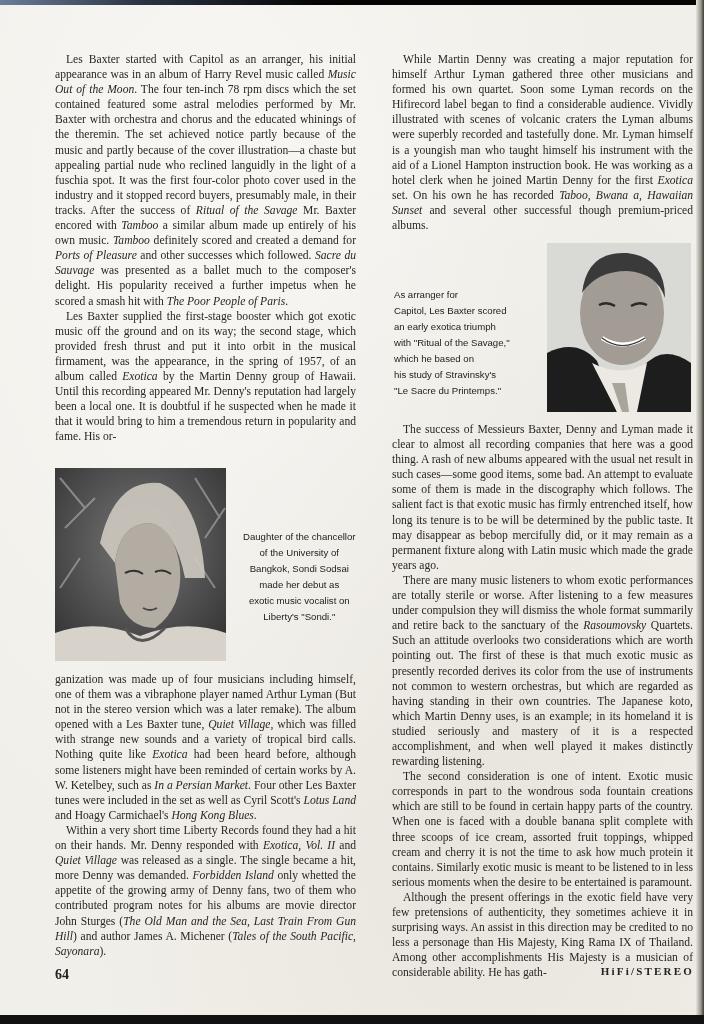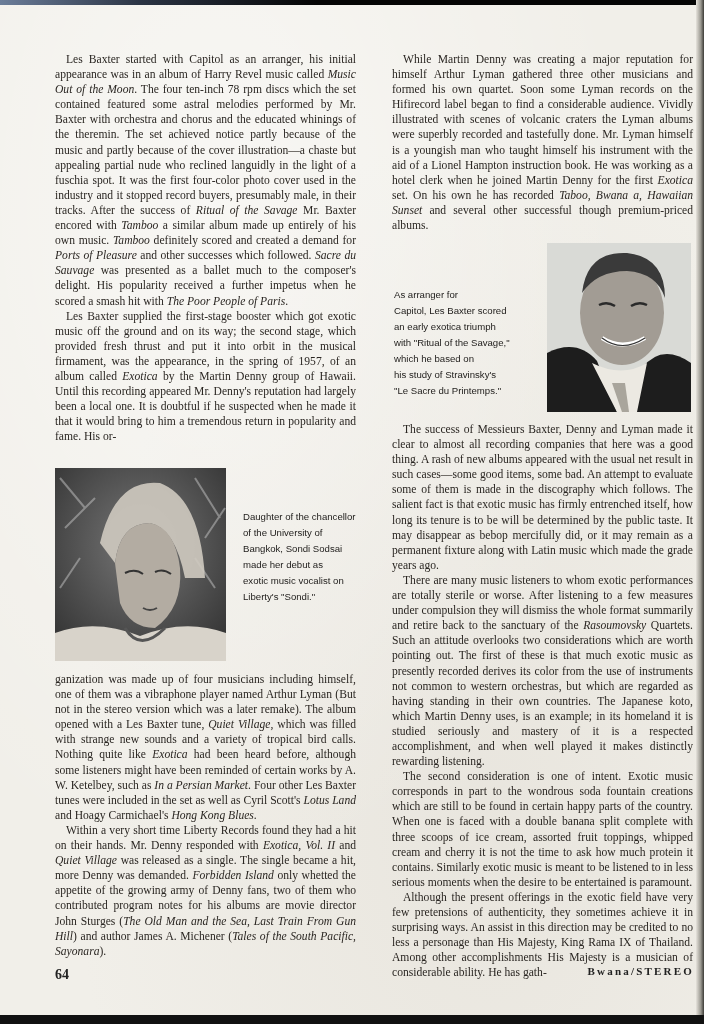--- a/index.html
+++ b/index.html
@@ -44,21 +44,21 @@
         <path d="M5 10 L30 40 M10 60 L40 30 M140 10 L165 50 M150 70 L170 40 M5 120 L25 90 M160 120 L140 90"></path>
       </g>
       <path d="M45 75 Q60 10 105 15 Q145 30 150 110 L130 110 Q120 60 95 55 Q65 55 60 95 Z" fill="#cfcac0" opacity="0.9"></path>
       <path d="M60 95 Q65 55 95 55 Q120 60 125 100 Q128 140 100 160 Q75 160 65 135 Z" fill="#b3aca2"></path>
       <path d="M70 105 Q80 100 88 106 M100 104 Q108 100 116 106" stroke="#333" stroke-width="2" fill="none"></path>
       <path d="M88 140 Q95 144 102 140" stroke="#444" stroke-width="2" fill="none"></path>
       <path d="M0 193 L0 165 Q40 150 85 168 Q130 150 171 165 L171 193 Z" fill="#d8d3ca"></path>
       <path d="M70 160 Q85 185 110 160" stroke="#555" stroke-width="3" fill="none"></path>
     </svg>
   </div>
-  <div class="caption" style="left:243px;top:504px;">Daughter of the chancellor
+  <div class="caption" style="left:243px;top:524px;text-align:center;">Daughter of the chancellor
 of the University of
 Bangkok, Sondi Sodsai
 made her debut as
 exotic music vocalist on
 Liberty's "Sondi."</div>
 
   <div class="col left" style="top:667px;">
       <p class="noindent">ganization was made up of four musicians including himself, one of them was a vibraphone player named Arthur Lyman (But not in the stereo version which was a later remake). The album opened with a Les Baxter tune, <i>Quiet Village</i>, which was filled with strange new sounds and a variety of tropical bird calls. Nothing quite like <i>Exotica</i> had been heard before, although some listeners might have been reminded of certain works by A. W. Ketelbey, such as <i>In a Persian Market</i>. Four other Les Baxter tunes were included in the set as well as Cyril Scott's <i>Lotus Land</i> and Hoagy Carmichael's <i>Hong Kong Blues</i>.</p>
       <p>Within a very short time Liberty Records found they had a hit on their hands. Mr. Denny responded with <i>Exotica, Vol. II</i> and <i>Quiet Village</i> was released as a single. The single became a hit, more Denny was demanded. <i>Forbidden Island</i> only whetted the appetite of the growing army of Denny fans, two of them who contributed program notes for his albums are movie director John Sturges (<i>The Old Man and the Sea, Last Train From Gun Hill</i>) and author James A. Michener (<i>Tales of the South Pacific, Sayonara</i>).</p>
     </div>
@@ -90,16 +90,16 @@
   </div>
 
   <div class="col right" style="top:417px;">
       <p>The success of Messieurs Baxter, Denny and Lyman made it clear to almost all recording companies that here was a good thing. A rash of new albums appeared with the usual net result in such cases—some good items, some bad. An attempt to evaluate some of them is made in the discography which follows. The salient fact is that exotic music has firmly entrenched itself, how long its tenure is to be will be determined by the public taste. It may disappear as bebop mercifully did, or it may remain as a permanent fixture along with Latin music which made the grade years ago.</p>
       <p>There are many music listeners to whom exotic performances are totally sterile or worse. After listening to a few measures under compulsion they will dismiss the whole format summarily and retire back to the sanctuary of the <i>Rasoumovsky</i> Quartets. Such an attitude overlooks two considerations which are worth pointing out. The first of these is that much exotic music as presently recorded derives its color from the use of instruments not common to western orchestras, but which are regarded as having standing in their own countries. The Japanese koto, which Martin Denny uses, is an example; in its homeland it is studied seriously and mastery of it is a respected accomplishment, and when well played it makes distinctly rewarding listening.</p>
       <p>The second consideration is one of intent. Exotic music corresponds in part to the wondrous soda fountain creations which are still to be found in certain happy parts of the country. When one is faced with a double banana split complete with three scoops of ice cream, assorted fruit toppings, whipped cream and cherry it is not the time to ask how much protein it contains. Similarly exotic music is meant to be listened to in less serious moments when the desire to be entertained is paramount.</p>
       <p>Although the present offerings in the exotic field have very few pretensions of authenticity, they sometimes achieve it in surprising ways. An assist in this direction may be credited to no less a personage than His Majesty, King Rama IX of Thailand. Among other accomplishments His Majesty is a musician of considerable ability. He has gath-</p>
     </div>
 
   <div class="folio" style="left:55px;top:962px;font-size:14px;">64</div>
-  <div class="folio" style="right:6px;top:960px;font-size:11px;letter-spacing:2.2px;">Bwana/STEREO</div>
+  <div class="folio" style="right:6px;top:960px;font-size:11px;letter-spacing:2.2px;">HiFi/STEREO</div>
 </div>
 <div class="rightedge"></div>
 <div class="bottomband"></div>
 
 </body></html>

